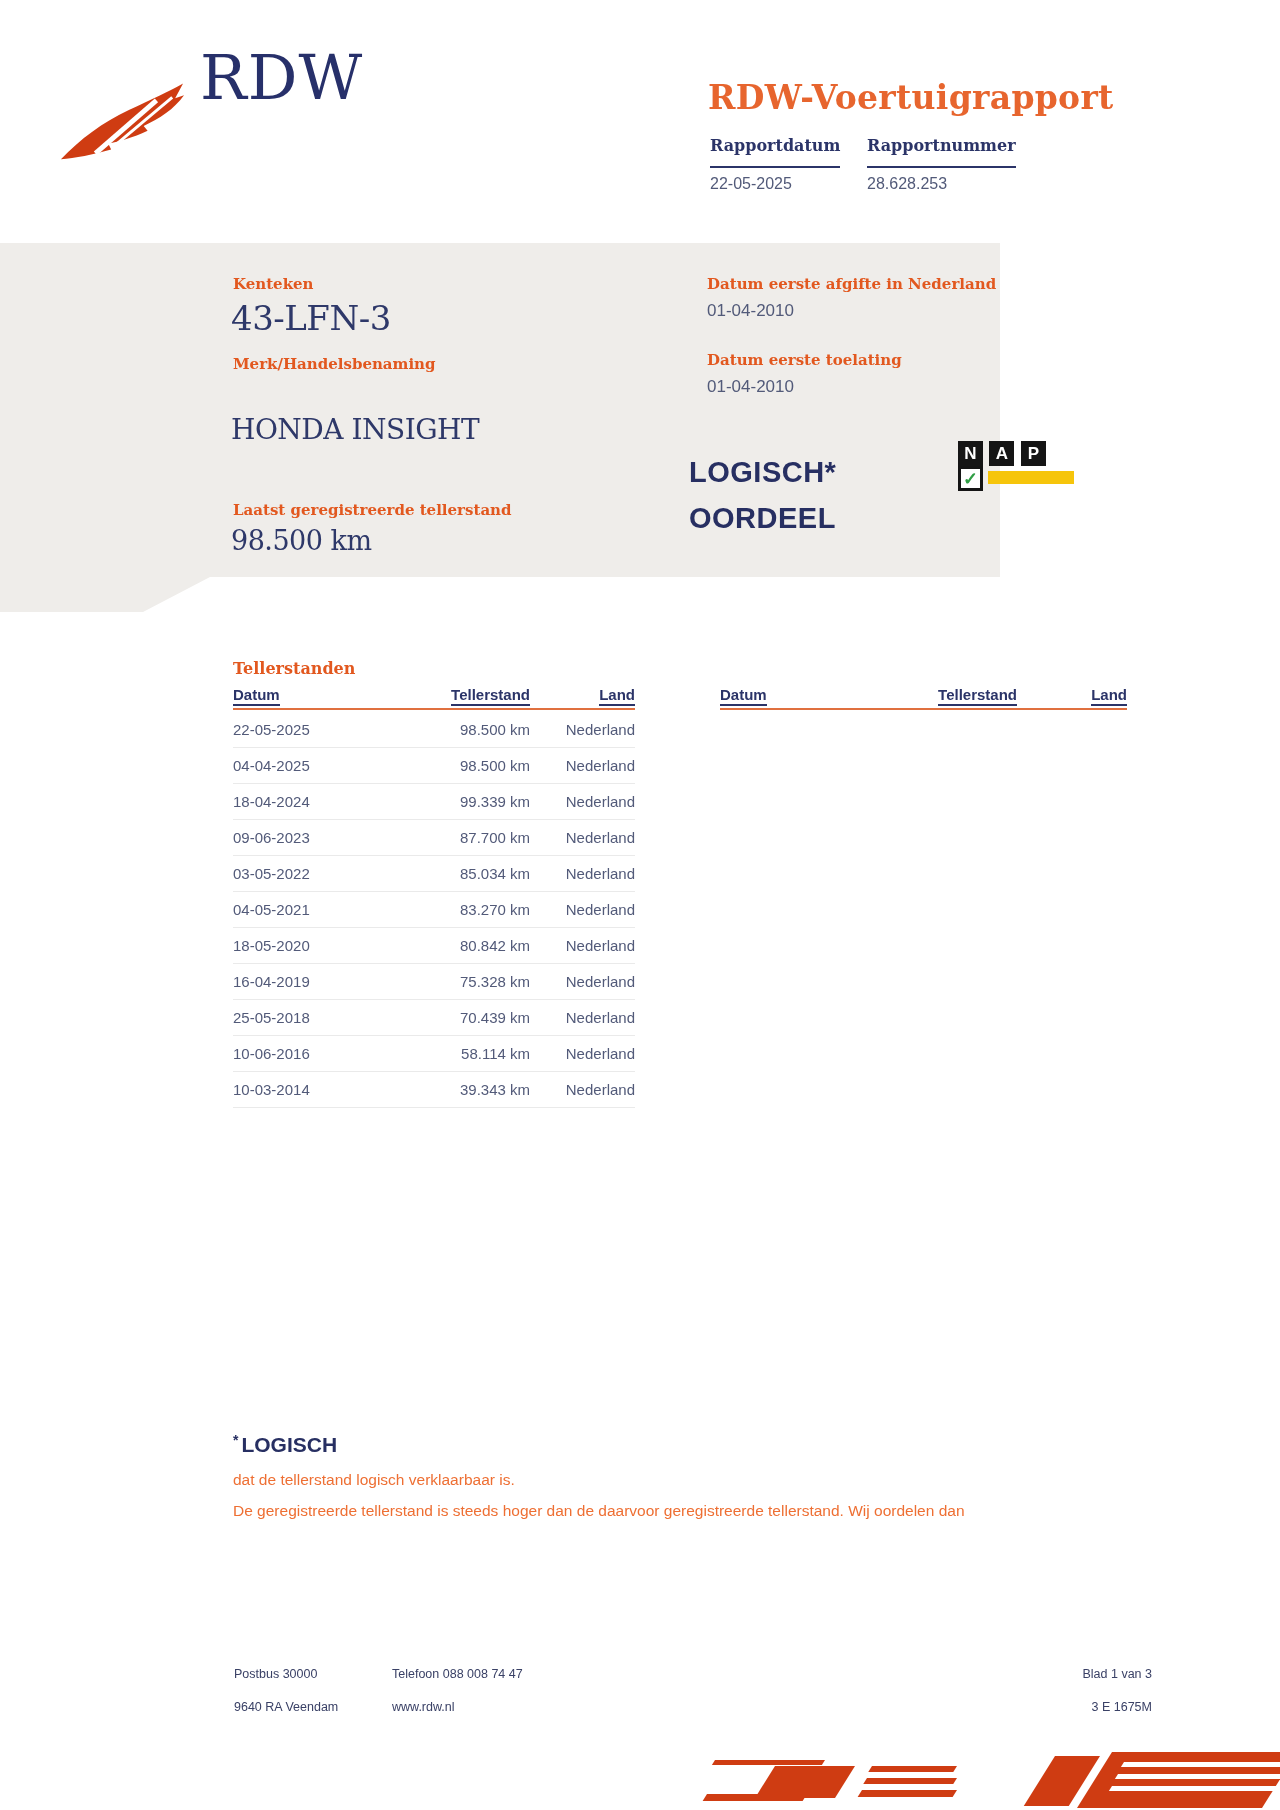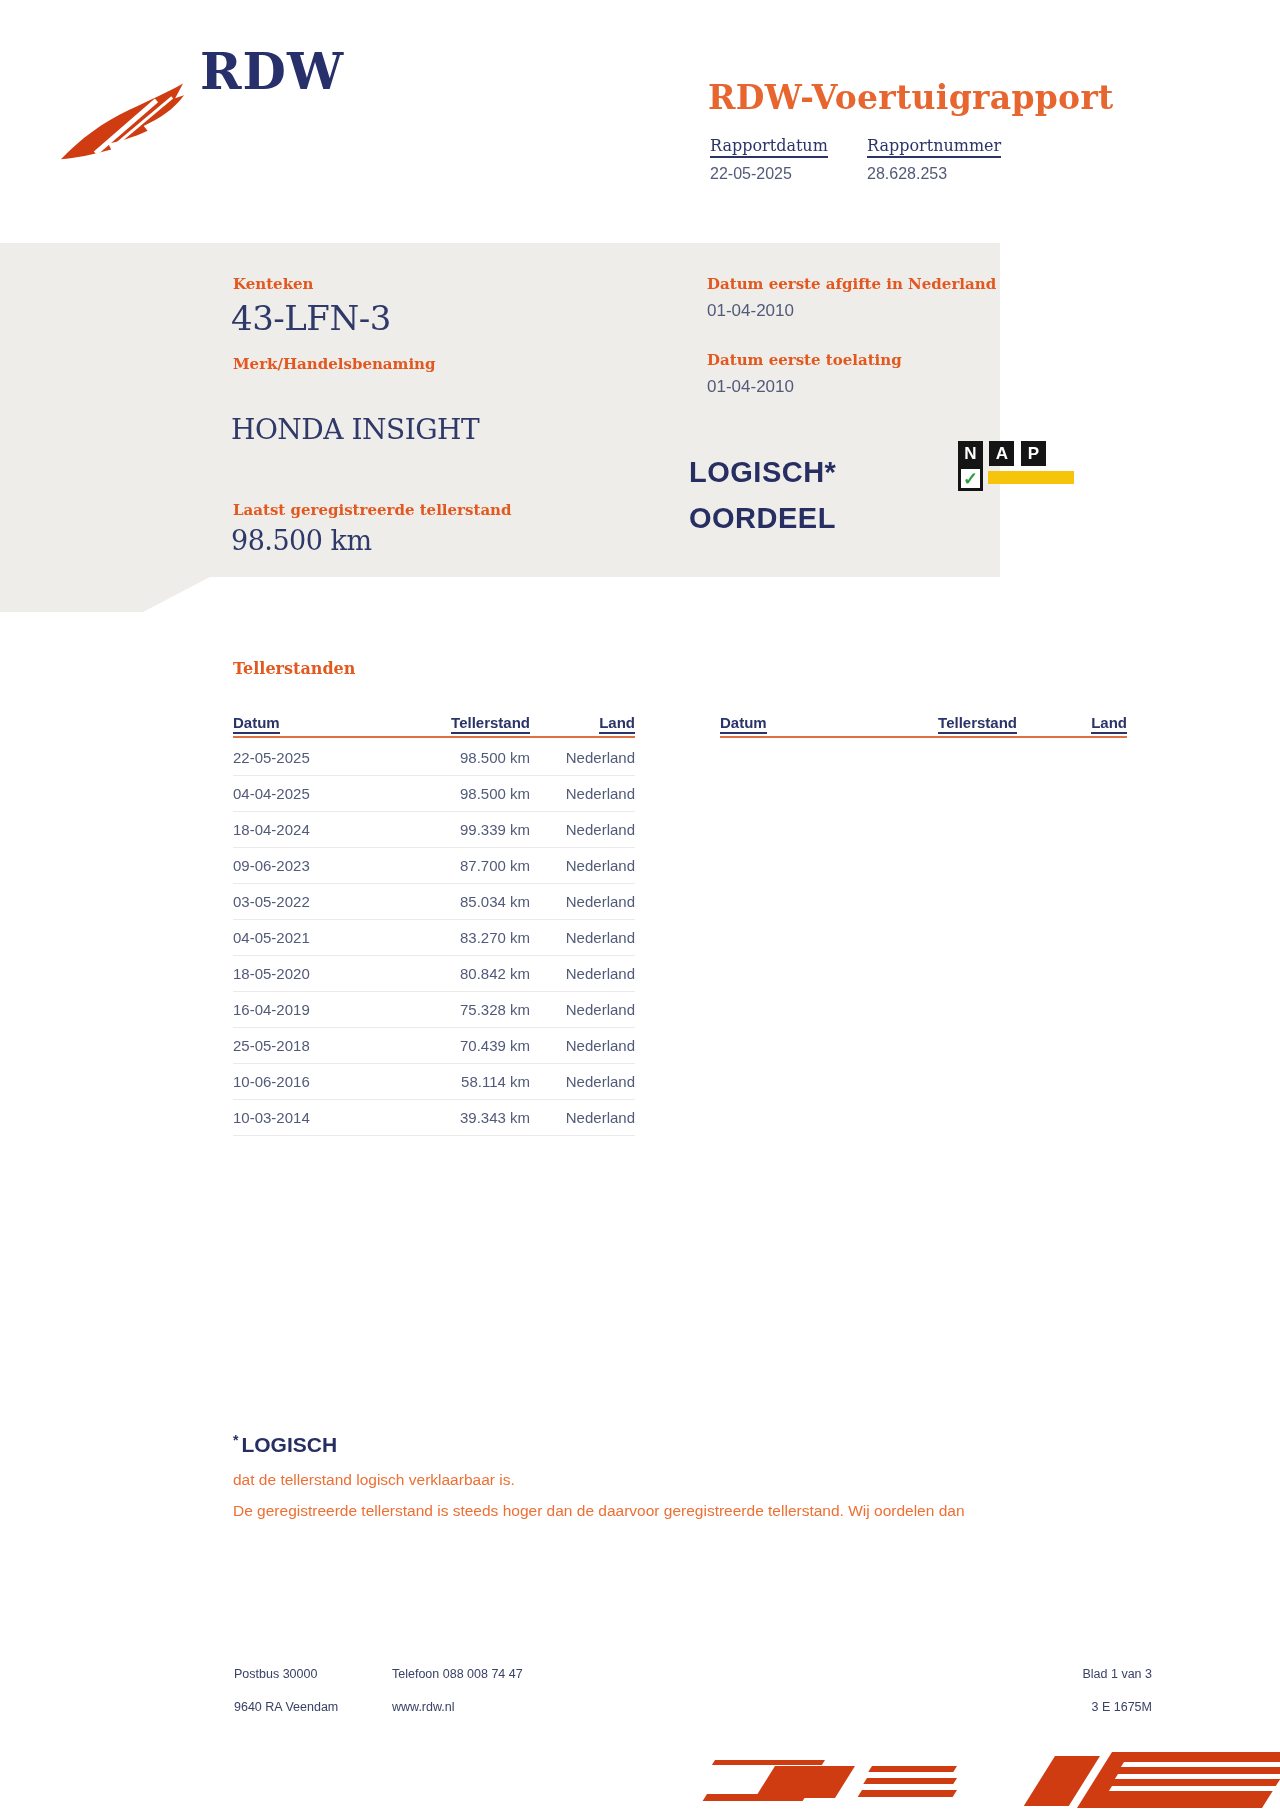--- a/index.html
+++ b/index.html
@@ -5,33 +5,33 @@
 <style>
   html,body{margin:0;padding:0;background:#ffffff;}
   .page{
     position:relative;width:1280px;height:1810px;background:#fff;overflow:hidden;
     font-family:"Liberation Sans",sans-serif;
   }
   
   .feather{position:absolute;left:58px;top:72px;width:128px;height:92px;}
   .logo-text{
     position:absolute;left:200px;top:44px;
-    font-family:"DejaVu Serif",serif;font-weight:700;font-size:50px;line-height:1.1;
+    font-family:"DejaVu Serif",serif;font-weight:400;font-size:62px;line-height:1.1;
     color:var(--navy-logo,#27306a);letter-spacing:1px;
   }
   .title{
     position:absolute;left:708px;top:58px;
     font-family:"DejaVu Serif",serif;font-weight:700;font-size:33px;line-height:1.1;
     color:var(--title-orange,#e7652e);letter-spacing:.3px;
   }
   .meta{position:absolute;left:710px;top:136px;display:flex;}
   .meta-col1{width:157px;}
   .meta-label{
-    display:inline-block;font-family:"DejaVu Serif",serif;font-weight:400;font-size:16px;
-    color:var(--navy,#2b3468);border-bottom:2px solid var(--navy,#2b3468);padding-bottom:1px;text-align:right;
+    display:inline-block;font-family:"DejaVu Serif",serif;font-weight:700;font-size:16px;
+    color:var(--navy,#2b3468);border-bottom:2px solid var(--navy,#2b3468);padding-bottom:11px;text-align:right;
   }
   .meta-value{margin-top:7px;font-size:16px;color:var(--muted,#525a79);}
   
   .graybox{
     position:absolute;left:0;top:243px;width:1000px;height:369px;
     background:var(--graybox,#efedea);
     clip-path:polygon(0 0,1128px 0,1128px 334px,210px 334px,143px 369px,0 369px);
   }
   .flabel{
     position:absolute;font-family:"DejaVu Serif",serif;font-weight:700;font-size:15px;
@@ -70,21 +70,21 @@
   }
   
   .section-title{
     position:absolute;left:233px;top:659px;
     font-family:"DejaVu Serif",serif;font-weight:700;font-size:16px;color:var(--accent,#e2581f);
   }
   .mtable{position:absolute;top:686px;}
   .mtable.left{left:233px;width:402px;}
   .mtable.right{left:720px;width:407px;}
   .thead{display:flex;border-bottom:2px solid var(--rule-orange,#e0703f);padding-bottom:5px;}
-  .th{font-weight:bold;font-size:15px;color:var(--navy,#2b3468);margin-top:28px;}
+  .th{font-weight:bold;font-size:15px;color:var(--navy,#2b3468);}
   .th span{border-bottom:2px solid var(--navy,#2b3468);padding-bottom:1px;}
   .c-datum{width:150px;text-align:left;}
   .c-tell{width:147px;text-align:right;}
   .c-land{flex:1;text-align:right;}
   .tbody{margin-top:2px;}
   .trow{
     display:flex;align-items:center;height:35px;
     border-bottom:1px solid var(--row-line,#eaeaea);
     font-size:15px;color:var(--muted,#525a79);
   }

